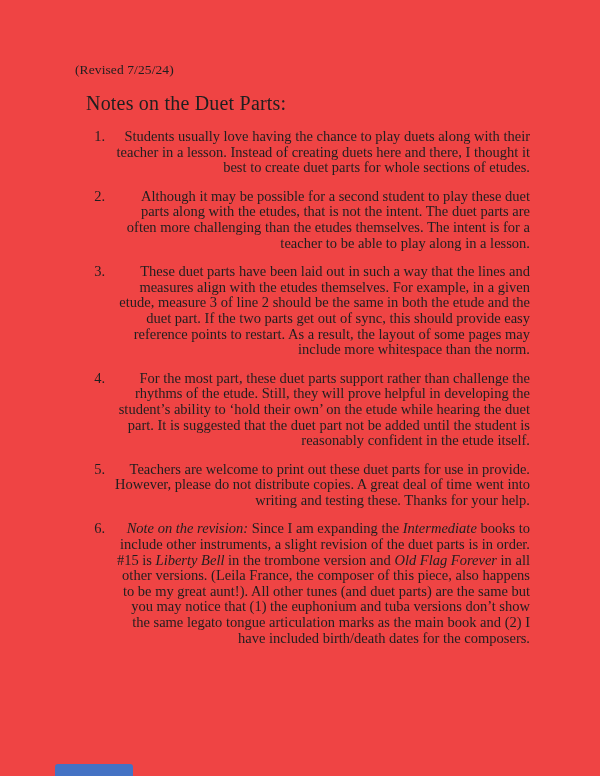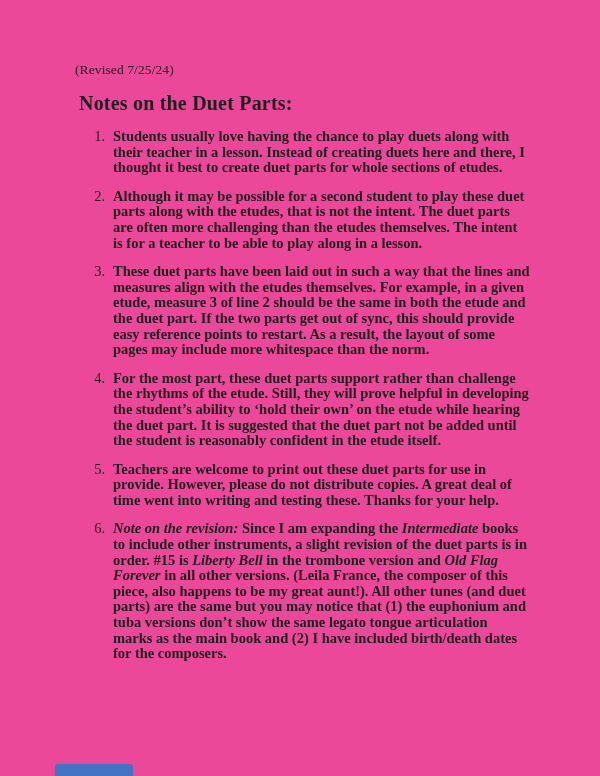--- a/index.html
+++ b/index.html
@@ -14,32 +14,32 @@
     overflow: hidden;
     font-family: "Liberation Serif", "DejaVu Serif", serif;
     color: #1f1f1f;
   }
   .page {
     position: relative;
     width: 600px;
     height: 776px;
     box-sizing: border-box;
     padding: 62px 96px 0 75px;
-    background: #ec4899;
+    background: #ef4444;
   }
   .revision {
     font-size: 13.5px;
     line-height: 16px;
     letter-spacing: 0.1px;
   }
   .title {
     font-size: 20px;
-    font-weight: bold;
+    font-weight: normal;
     line-height: 24px;
-    margin: 13px 0 0 4px;
+    margin: 13px 0 0 11px;
     letter-spacing: 0.2px;
   }
   ol.notes {
     list-style: none;
     margin: 14px 0 0 0;
     padding: 0;
     width: 455px;
   }
   ol.notes li {
     display: flex;
@@ -48,22 +48,21 @@
     line-height: 15.6px;
   }
   ol.notes .num {
     flex: none;
     width: 30px;
     text-align: right;
     margin-right: 8px;
   }
   ol.notes .body {
     flex: 1;
-    text-align: left;
-    font-weight: bold;
+    text-align: right;
   }
   ol.notes .body span.it {
     font-style: italic;
   }
   .bottom-bar {
     position: absolute;
     left: 55px;
     bottom: 0;
     width: 78px;
     height: 12px;

